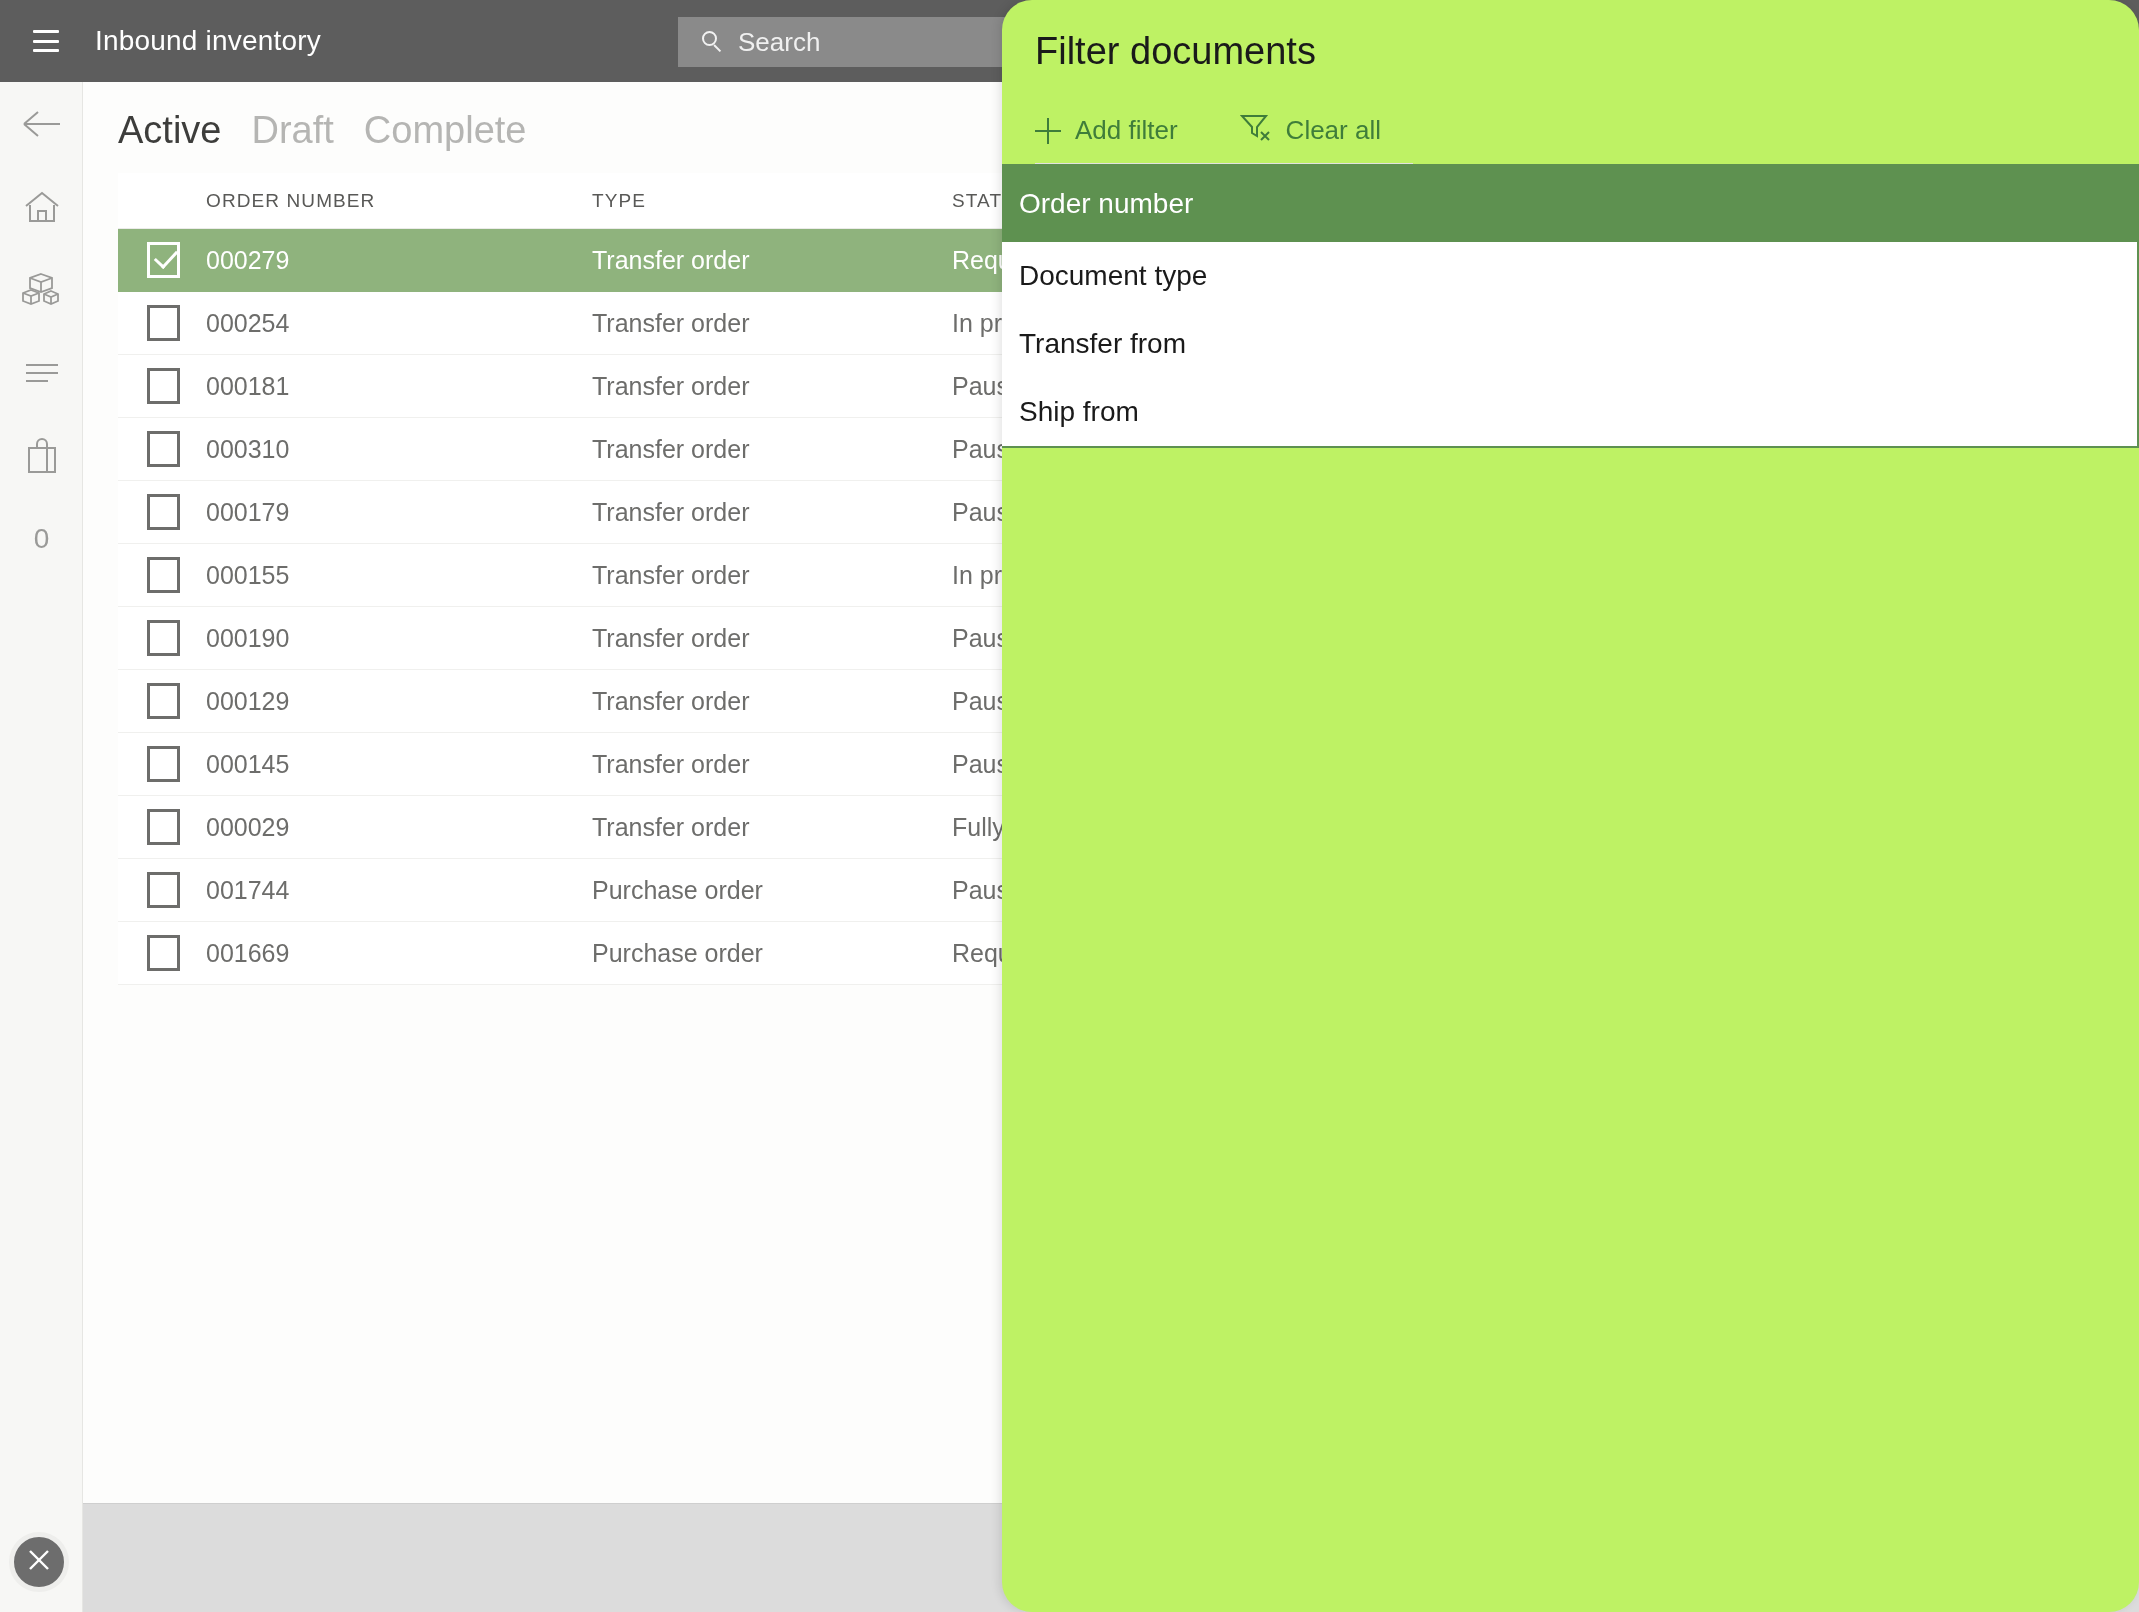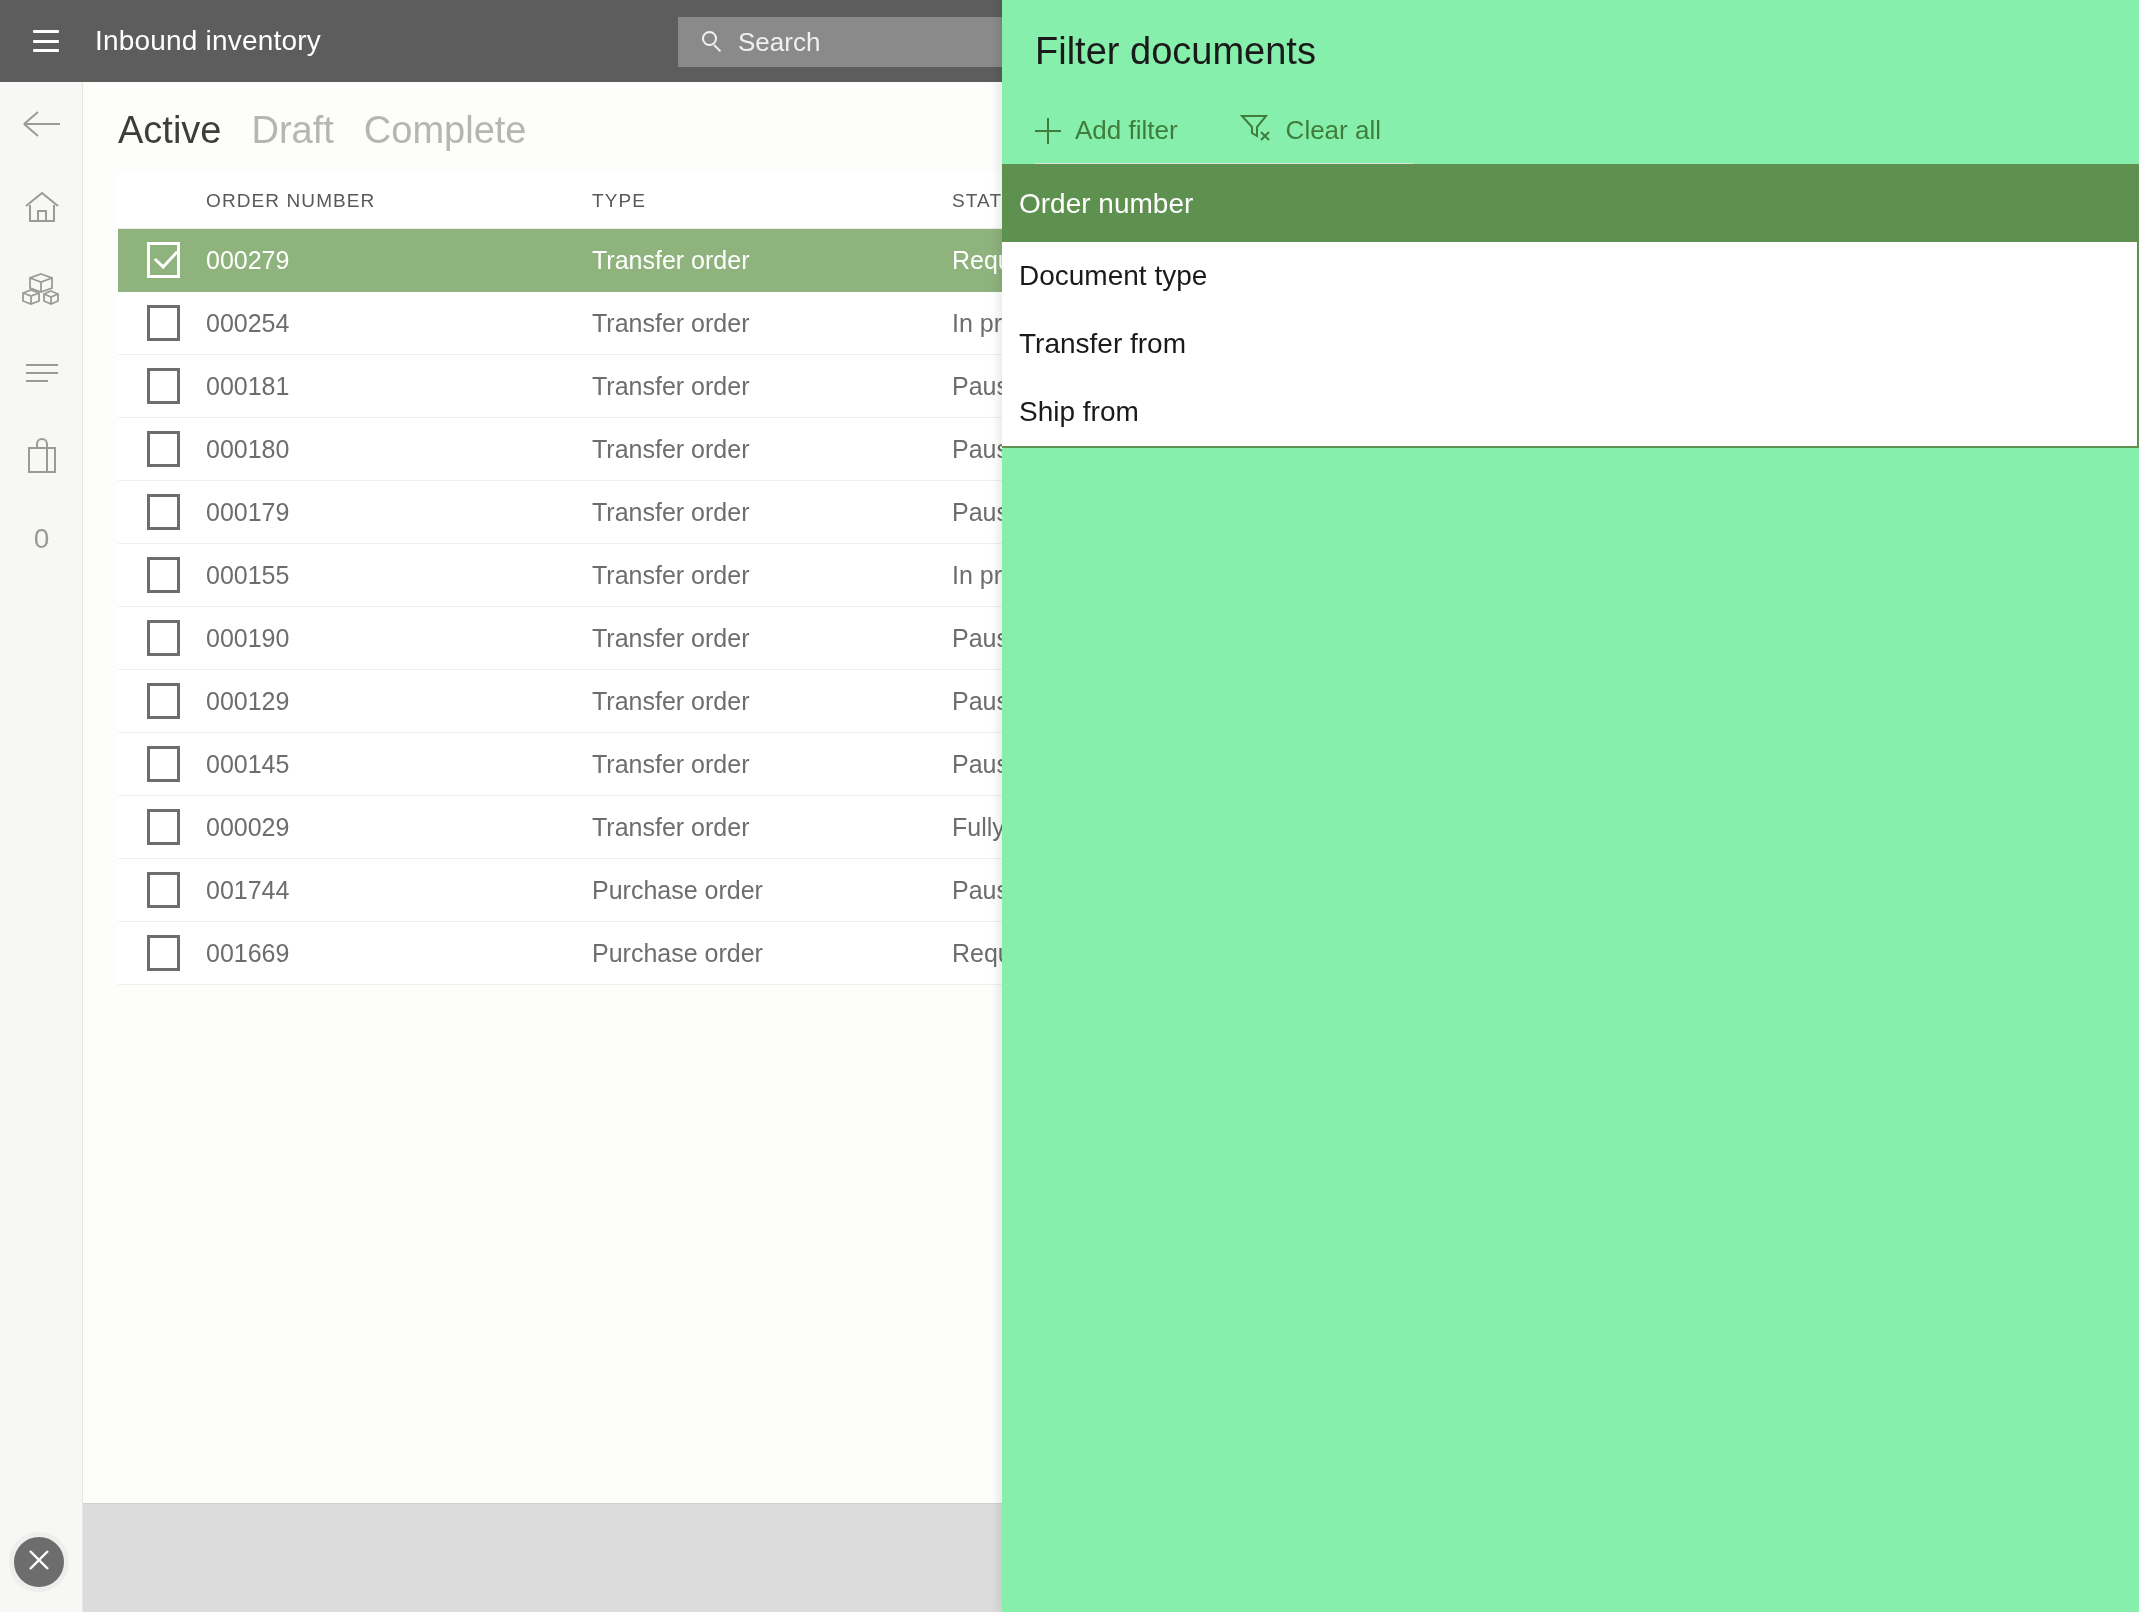--- a/index.html
+++ b/index.html
@@ -188,23 +188,24 @@
     position: absolute; top: 14px;
     display: flex; flex-direction: column; align-items: center; gap: 3px;
     cursor: pointer;
   }
   .cmd-label { font-size: 23px; color: #5f5f5d; }
 
   
   .flyout {
     position: absolute; right: 0; top: 0;
     width: 1137px; height: 1612px;
-    background: #86efac;
+    background: #bef264;
     box-shadow: -3px 0 10px rgba(0,0,0,.10);
     overflow: hidden;
+    border-radius: 30px;
   }
   .flyout-inner { position: relative; width: 1137px; height: 1612px; }
   .flyout-title {
     position: absolute; left: 33px; top: 30px;
     font-size: 38px; color: #1a1a1a; white-space: nowrap;
   }
   .flyout-actions {
     position: absolute; left: 33px; top: 112px;
     display: flex; align-items: center; gap: 62px;
   }
@@ -377,21 +378,21 @@
               <div class="cb"></div>
             </div>
             <div class="c-order">000181</div>
             <div class="c-type">Transfer order</div>
             <div class="c-status">Paused</div>
           </div>
           <div class="grid-row">
             <div class="c-check">
               <div class="cb"></div>
             </div>
-            <div class="c-order">000180</div>
+            <div class="c-order">000310</div>
             <div class="c-type">Transfer order</div>
             <div class="c-status">Paused</div>
           </div>
           <div class="grid-row">
             <div class="c-check">
               <div class="cb"></div>
             </div>
             <div class="c-order">000179</div>
             <div class="c-type">Transfer order</div>
             <div class="c-status">Paused</div>

